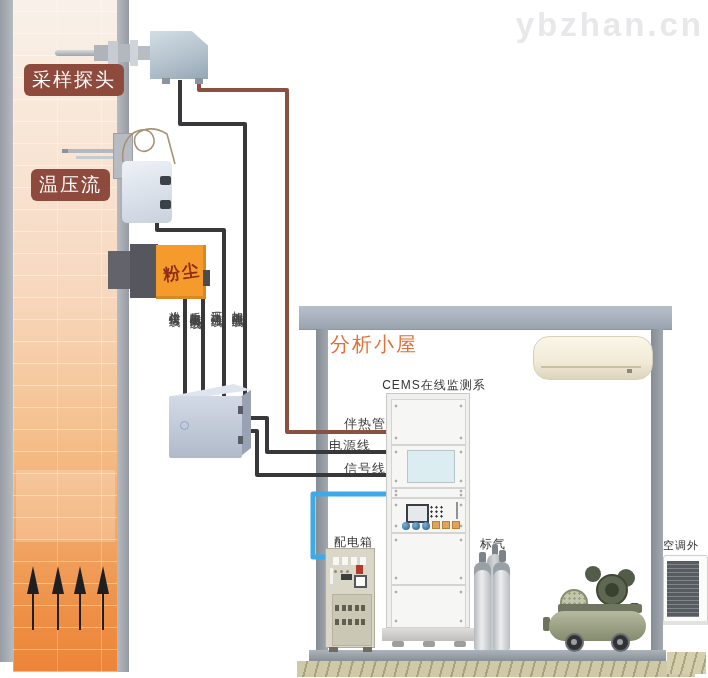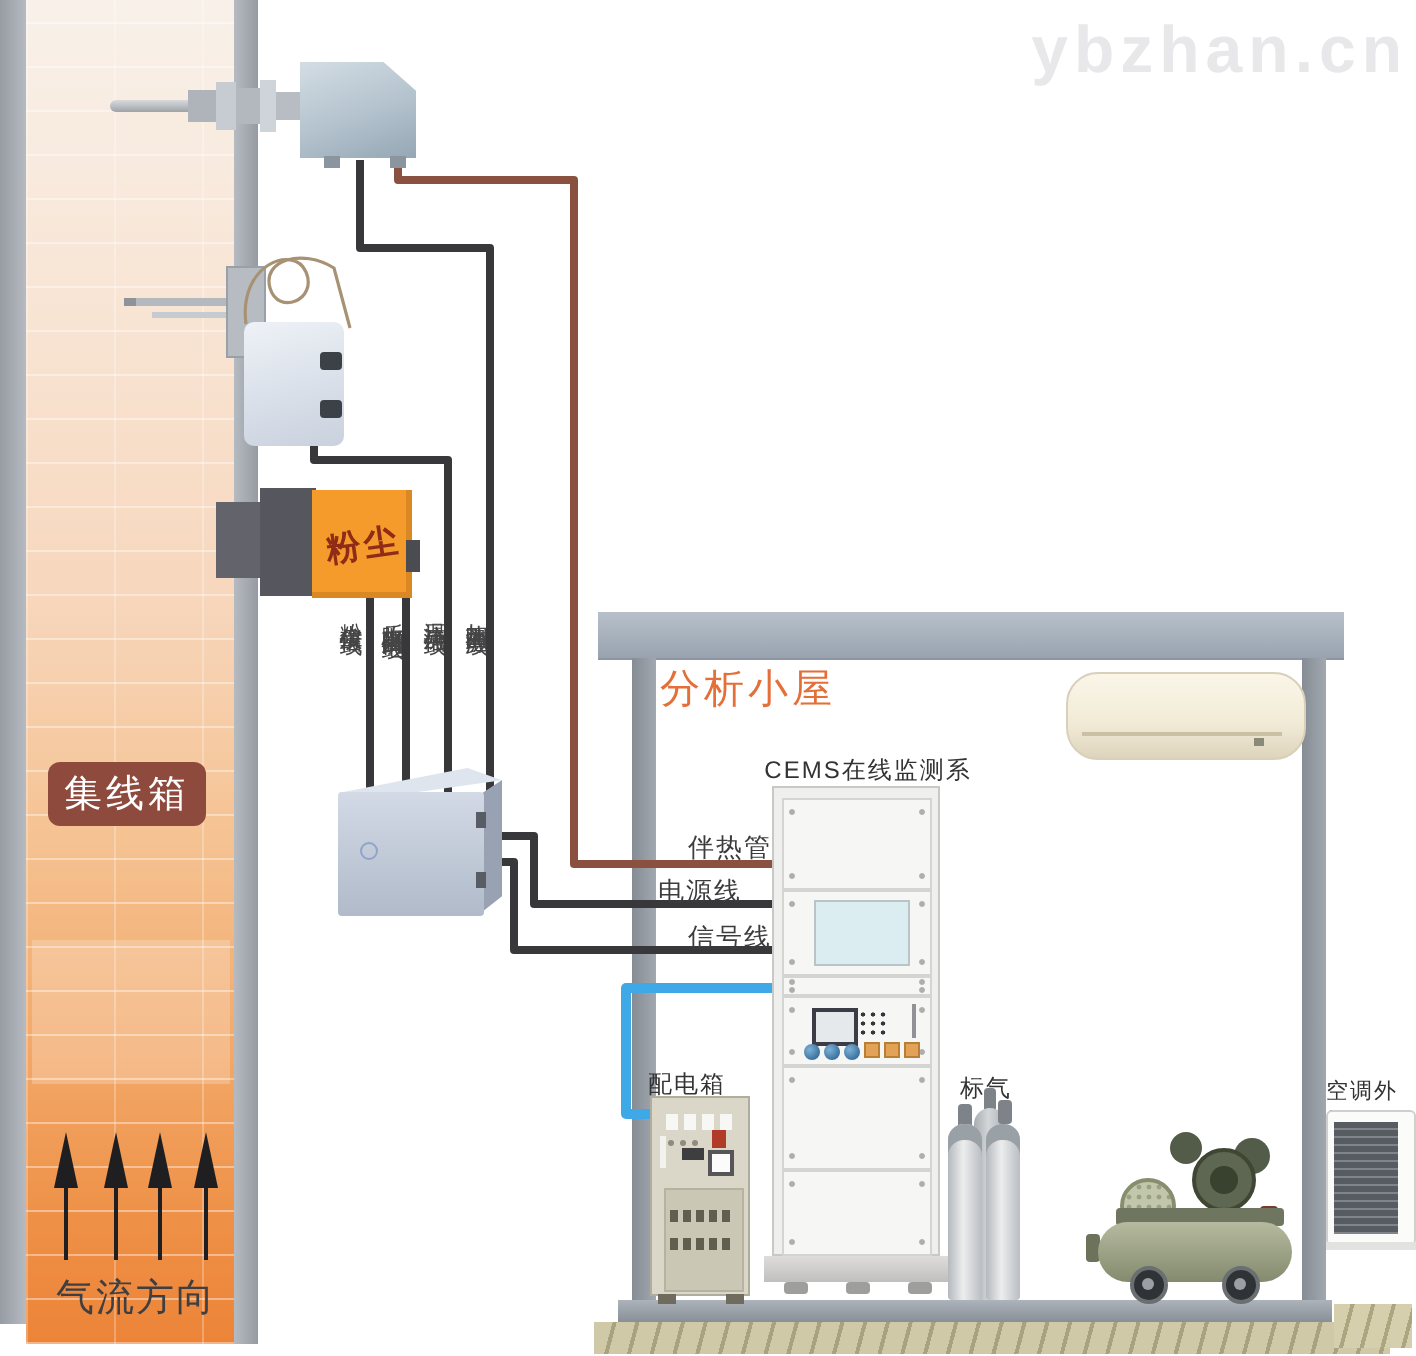--- a/index.html
+++ b/index.html
@@ -67,21 +67,20 @@
   <div class="wallR"></div>
 
   <div class="ah" style="left:27px;top:566px;"></div>
   <div class="ast" style="left:32px;top:593px;"></div>
   <div class="ah" style="left:52px;top:566px;"></div>
   <div class="ast" style="left:57px;top:593px;"></div>
   <div class="ah" style="left:74px;top:566px;"></div>
   <div class="ast" style="left:79px;top:593px;"></div>
   <div class="ah" style="left:97px;top:566px;"></div>
   <div class="ast" style="left:102px;top:593px;"></div>
-  <div class="airflow">气流方向</div>
 
   <div class="roof"></div>
   <div class="post" style="left:316px;"></div>
   <div class="post" style="left:651px;"></div>
   <div class="floor"></div>
   <div class="ground"></div>
   <div class="pedestal"></div>
   <div class="cabin-title" style="color: rgb(228, 111, 56);">分析小屋</div>
 
   <div class="abs" style="left:533px;top:336px;width:118px;height:42px;border-radius:16px;
@@ -145,21 +144,22 @@
   <div class="abs" style="left:156px;top:245px;width:50px;height:54px;background:#f49b2b;
        box-shadow:inset -3px -3px 0 rgba(140,80,10,.25);"></div>
   <div class="abs" style="left:163px;top:261px;font-size:17px;font-weight:bold;color:#8f2b16;
        transform:rotate(-8deg);letter-spacing:2px;">粉尘</div>
   <div class="abs" style="left:203px;top:270px;width:7px;height:16px;background:#4b4c52;"></div>
 
   <div class="hlabel" style="left:326px;top:415px;">伴热管</div>
   <div class="hlabel" style="left:311px;top:437px;">电源线</div>
   <div class="hlabel" style="left:326px;top:460px;">信号线</div>
 
-  <div class="stack-label" style="left: 24px; top: 381px; background: rgb(142, 74, 60);">集线箱</div>
+  <div class="stack-label" style="left: 24px; top: 64px; background: rgb(142, 74, 60);">采样探头</div>
+  <div class="stack-label" style="left: 31px; top: 169px; background: rgb(142, 74, 60);">温压流</div>
 
   <div class="cab-label" style="left:378px;top:377px;width:112px;text-align:center;">CEMS在线监测系统</div>
   <div class="abs" style="left:386px;top:393px;width:84px;height:257px;">
     <div class="abs" style="left:0;top:0;width:84px;height:235px;background:#efefed;border:1px solid #c8c8c6;box-sizing:border-box;"></div>
     <div class="panel" style="top:6px;height:44px;"></div>
     <div class="panel" style="top:52px;height:41px;"></div>
     <div class="abs" style="left:21px;top:57px;width:46px;height:31px;background:#dcedf1;border:1px solid #b8c4c8;"></div>
     <div class="panel" style="top:95px;height:8px;"></div>
     <div class="panel" style="top:105px;height:33px;"></div>
     <div class="abs" style="left:20px;top:111px;width:19px;height:15px;background:#e6e9ec;border:2px solid #3c3c46;"></div>
@@ -173,21 +173,21 @@
     <div class="osq" style="left:56px;top:128px;"></div>
     <div class="osq" style="left:66px;top:128px;"></div>
     <div class="panel" style="top:140px;height:50px;"></div>
     <div class="panel" style="top:192px;height:41px;"></div>
     <div class="abs" style="left:-4px;top:235px;width:92px;height:13px;background:linear-gradient(#dedddb,#c0bfbd);"></div>
     <div class="abs" style="left:6px;top:248px;width:12px;height:6px;background:#9e9e9c;border-radius:2px;"></div>
     <div class="abs" style="left:37px;top:248px;width:12px;height:6px;background:#9e9e9c;border-radius:2px;"></div>
     <div class="abs" style="left:68px;top:248px;width:12px;height:6px;background:#9e9e9c;border-radius:2px;"></div>
   </div>
 
-  <div class="cab-label" style="left:324px;top:534px;">配电箱</div>
+  <div class="cab-label" style="left:334px;top:534px;">配电箱</div>
   <div class="abs" style="left:325px;top:548px;width:50px;height:100px;background:#dad7c8;border:1px solid #b0ad9d;box-sizing:border-box;">
     <div class="abs" style="left:7px;top:8px;width:6px;height:8px;background:#f7f7f5;"></div>
     <div class="abs" style="left:16px;top:8px;width:6px;height:8px;background:#f7f7f5;"></div>
     <div class="abs" style="left:25px;top:8px;width:6px;height:8px;background:#f7f7f5;"></div>
     <div class="abs" style="left:34px;top:8px;width:6px;height:8px;background:#f7f7f5;"></div>
     <div class="abs" style="left:8px;top:21px;width:3px;height:3px;border-radius:50%;background:#8f8c7e;"></div>
     <div class="abs" style="left:14px;top:21px;width:3px;height:3px;border-radius:50%;background:#8f8c7e;"></div>
     <div class="abs" style="left:20px;top:21px;width:3px;height:3px;border-radius:50%;background:#8f8c7e;"></div>
     <div class="abs" style="left:30px;top:16px;width:7px;height:9px;background:#b23a28;"></div>
     <div class="abs" style="left:4px;top:19px;width:3px;height:16px;background:#f2f2ee;"></div>

